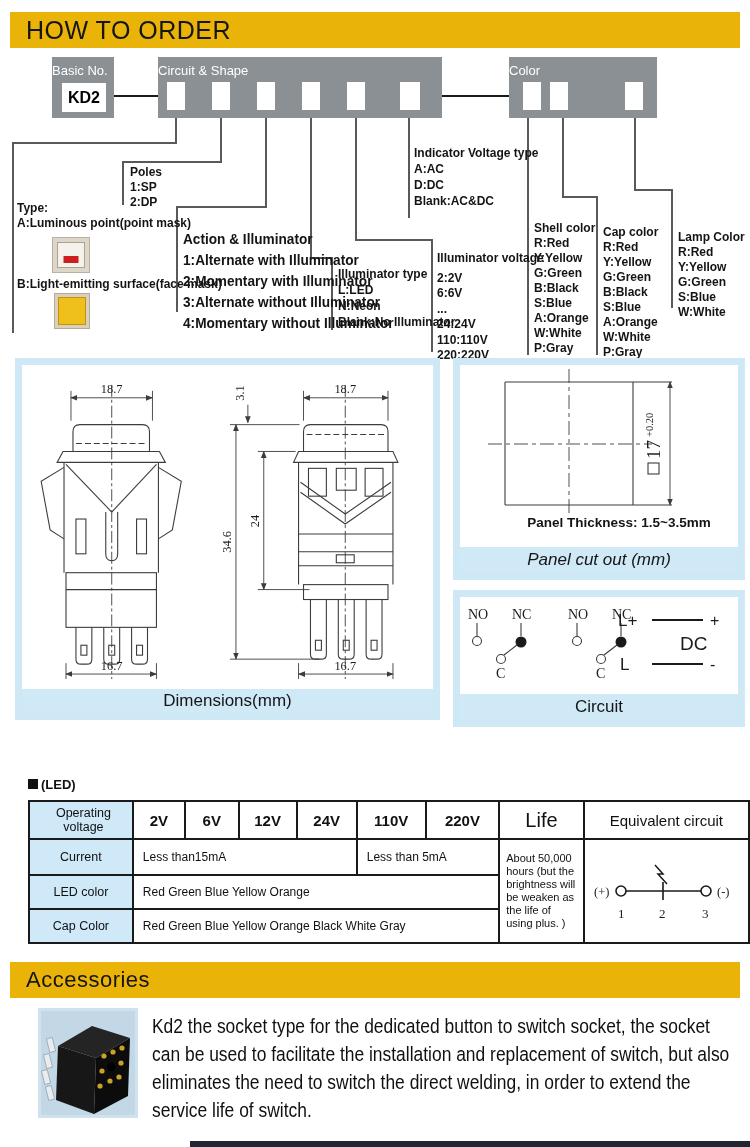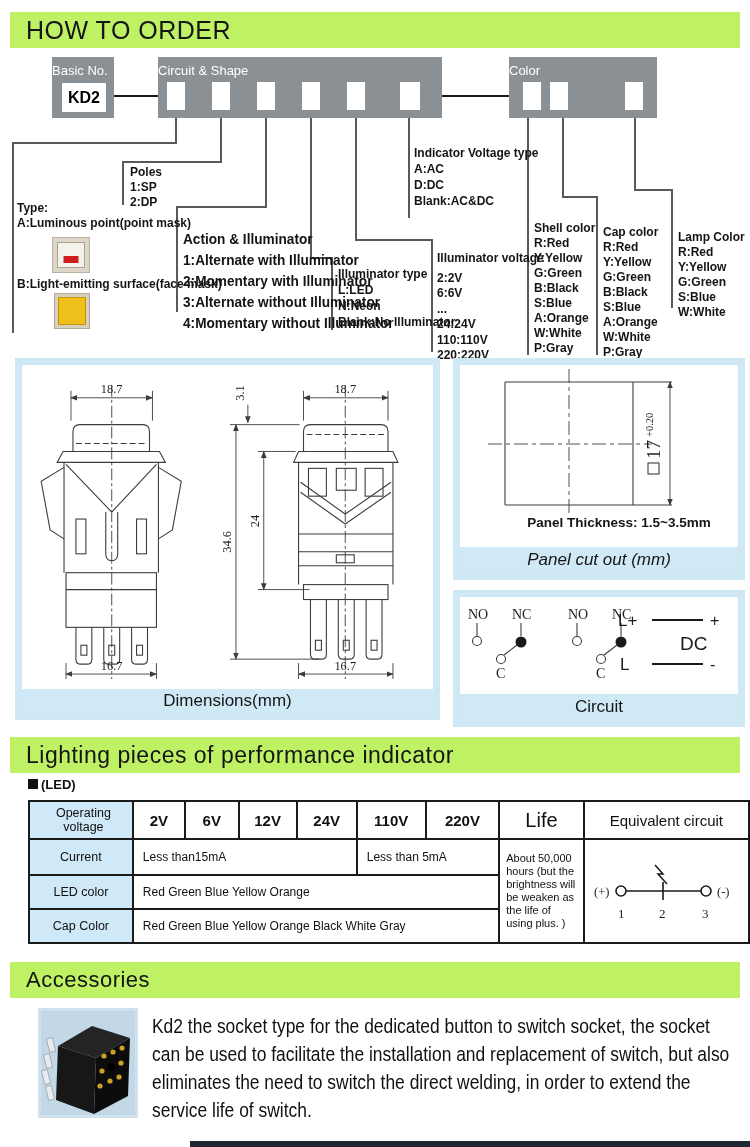--- a/index.html
+++ b/index.html
@@ -1,18 +1,18 @@
 <!DOCTYPE html>
 <html><head>
 <meta charset="utf-8">
 <style>
   html,body{margin:0;padding:0;background:#fff;}
   #page{position:relative;width:750px;height:1147px;background:#fff;
         font-family:"Liberation Sans",sans-serif;color:#111;overflow:hidden;}
-  .bar{position:absolute;left:10px;width:730px;height:36px;background:#bef264;
+  .bar{position:absolute;left:10px;width:730px;height:36px;background:#eab308;
        display:flex;align-items:center;}
   .bar span{margin-left:16px;font-size:25px;letter-spacing:.5px;color:#151515;}
   .graybox{position:absolute;background:#8b9094;}
   .graybox .ttl{position:absolute;top:6px;left:0;right:0;text-align:left;
        color:#fff;font-size:13px;}
   .slot{position:absolute;top:25px;width:18px;height:28px;background:#fff;}
   .whitebox{position:absolute;background:#fff;display:flex;align-items:center;
        justify-content:center;font-size:16px;font-weight:bold;color:#000;}
   .ann{position:absolute;font-size:12px;font-weight:bold;line-height:15px;color:#141414;}
   .ann .t{display:block;}
@@ -322,23 +322,20 @@
       <line x1="192" y1="23" x2="243" y2="23" stroke="#1a1a1a" stroke-width="2"></line>
       <text class="sans" x="250" y="29" font-size="16">+</text>
       <text class="sans" x="220" y="53" font-size="19">DC</text>
       <text class="sans" x="160" y="73" font-size="17">L</text>
       <line x1="192" y1="67" x2="243" y2="67" stroke="#1a1a1a" stroke-width="2"></line>
       <text class="sans" x="250" y="73" font-size="16">-</text>
     </svg>
     <div class="cap" style="height:26px;font-size:17px;">Circuit</div>
   </div>
 
-  <div class="bar" style="top:737px;">
-    <span style="font-size:23px;">Lighting pieces of performance indicator</span>
-  </div>
   <div style="position:absolute;left:28px;top:777px;font-size:13px;font-weight:bold;">
     <span style="display:inline-block;width:10px;height:10px;background:#111;margin-right:3px;"></span><span>(LED)</span>
   </div>
 
   <table class="spec">
     <tbody>
         <tr style="height:38px;">
       <th class="blue" style="width:100px;padding-left:9px;">Operating voltage</th>
       <th class="volt" style="width:50px;">2V</th>
       <th class="volt" style="width:52px;">6V</th>

